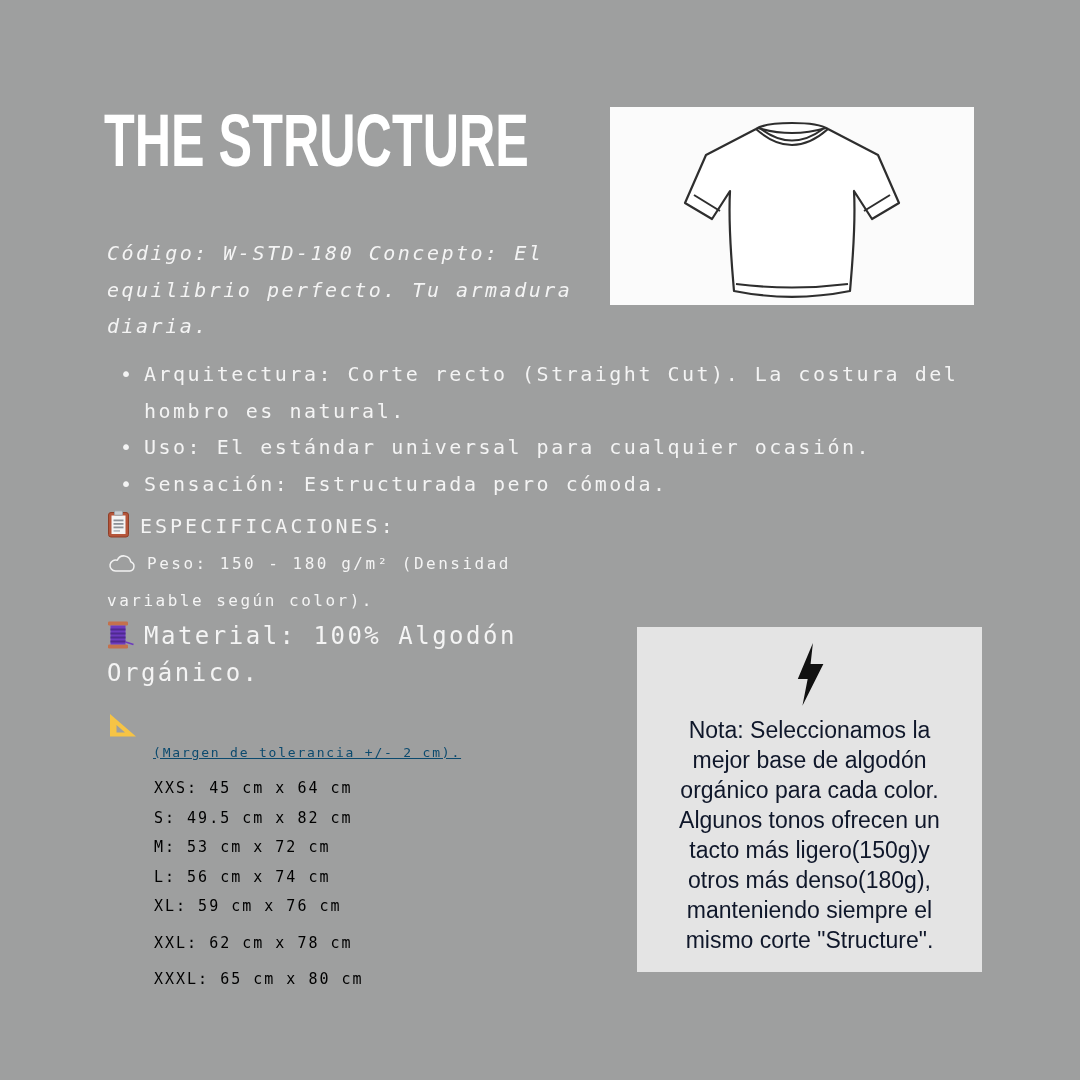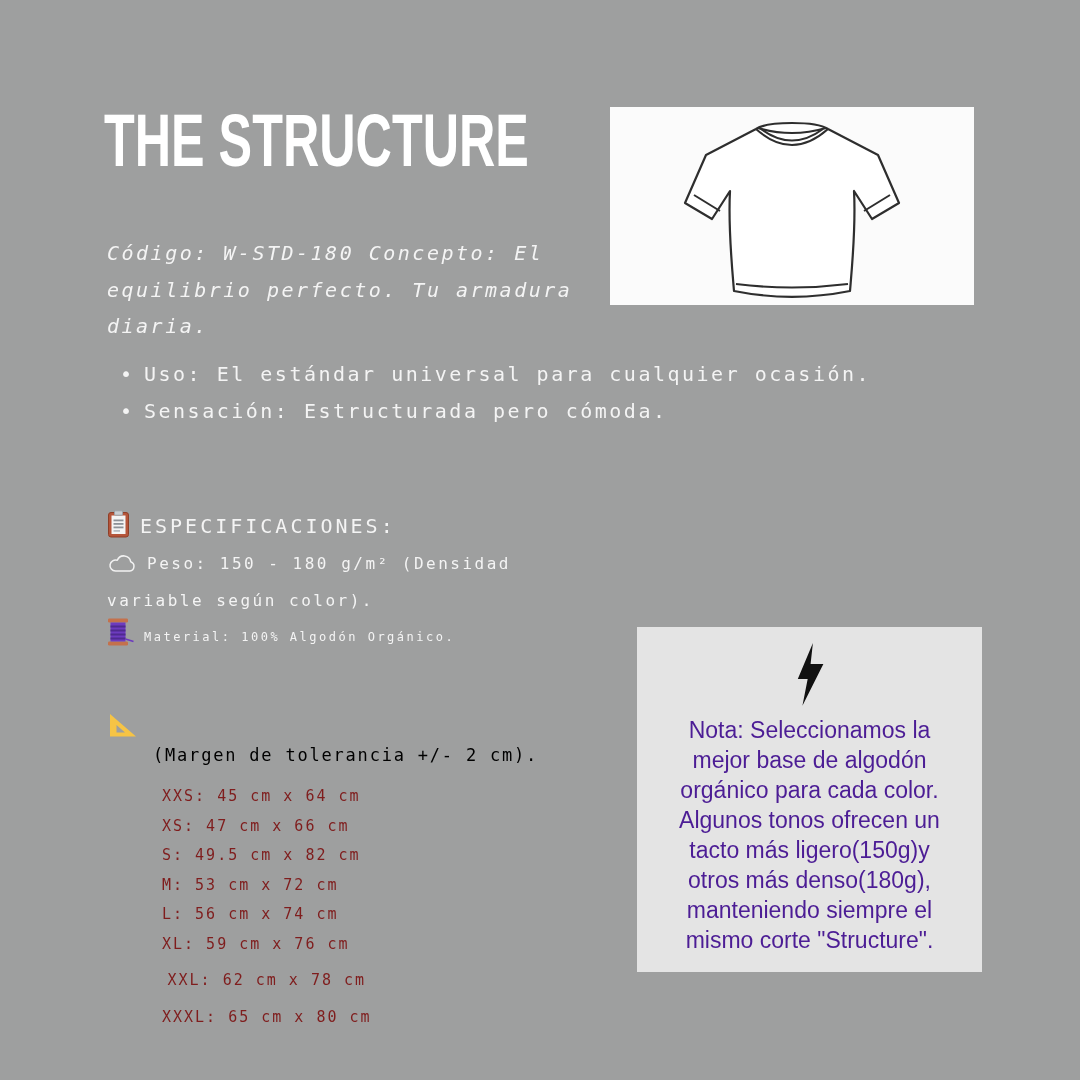--- a/index.html
+++ b/index.html
@@ -35,51 +35,51 @@
   .spec-heading{
     position:absolute;left:107px;top:508px;
     font-size:20px;letter-spacing:3px;line-height:36.5px;
   }
   .spec-peso{
     position:absolute;left:107px;top:546px;width:470px;
     font-size:16px;letter-spacing:2.5px;line-height:36.5px;
   }
   .spec-material{
     position:absolute;left:107px;top:618px;width:460px;
-    font-size:12px;letter-spacing:2.5px;line-height:36.5px;
+    font-size:24px;letter-spacing:2.5px;line-height:36.5px;
   }
   .icon-inline{display:inline-block;vertical-align:-5px;margin-right:10px;}
   .sizes-heading{
     position:absolute;left:107px;top:710px;
     font-size:20px;letter-spacing:3px;line-height:34px;
   }
   .tolerance{
     position:absolute;left:153px;top:745px;
-    font-size:17px;letter-spacing:1.8px;color:#000000;
+    font-size:13px;letter-spacing:1.8px;color:#0c4a6e;text-decoration:underline;
   }
   .sizes-list{
     position:absolute;left:154px;top:774px;
     font-size:15px;letter-spacing:2px;line-height:29.5px;
-    list-style:none;margin:8px;padding:0;color:#7f1d1d;
+    list-style:none;margin:0;padding:0;color:#000000;
   }
-  .sizes-list li.gap{margin-top:7px;text-align:center;}
+  .sizes-list li.gap{margin-top:7px;}
   .shirt-box{
     position:absolute;left:610px;top:107px;width:364px;height:198px;
     background:#fbfbfb;
   }
   .note-box{
     position:absolute;left:637px;top:627px;width:345px;height:345px;
     background:#e4e4e4;
     display:flex;flex-direction:column;align-items:center;
   }
   .note-bolt{margin-top:16px;height:64px;}
   .note-text{
     margin-top:8px;width:278px;text-align:center;
     font-family:"Liberation Sans","DejaVu Sans",sans-serif;
-    font-size:23px;line-height:30px;color:#4c1d95;
+    font-size:23px;line-height:30px;color:#0f172a;
   }
 </style>
 </head>
 <body>
 
 <div class="page">
 
   <div class="title">
     <span class="squeeze">THE STRUCTURE</span>
   </div>
@@ -101,20 +101,21 @@
         <path d="M84,88 L110,104"></path>
         <path d="M280,88 L254,104"></path>
         <path d="M126,177 Q182,184 238,177"></path>
       </g>
     </svg>
   </div>
 
   <div class="intro">Código: W-STD-180 Concepto: El equilibrio perfecto. Tu armadura diaria.</div>
 
   <ul class="bullets">
+    <li>Arquitectura: Corte recto (Straight Cut). La costura del hombro es natural.</li>
     <li>Uso: El estándar universal para cualquier ocasión.</li>
     <li>Sensación: Estructurada pero cómoda.</li>
   </ul>
 
   <div class="spec-heading">
     <svg class="icon-inline" width="23" height="28" viewBox="0 0 23 28">
       <rect x="1.5" y="2.5" width="20" height="24.5" rx="2.5" fill="#b5553a" stroke="#8f3f28"></rect>
       <rect x="4.5" y="5.5" width="14" height="18.5" fill="#f4f4f4"></rect>
       <rect x="7.5" y="0.8" width="8" height="4.4" rx="1" fill="#c9cdd1" stroke="#9aa0a6"></rect>
       <rect x="6.5" y="9.5" width="10" height="1.8" fill="#8d9298"></rect>
@@ -146,21 +147,20 @@
   <div class="sizes-heading">
     <svg class="icon-inline" width="30" height="28" viewBox="0 0 30 28">
       <path d="M3,25.5 L3,3 L29,25.5 Z  M9.5,21.5 L9.5,14 L18,21.5 Z" fill="#f6c445" fill-rule="evenodd"></path>
     </svg>
   </div>
 
   <div class="tolerance">(Margen de tolerancia +/- 2 cm).</div>
 
   <ul class="sizes-list">
     <li>XXS: 45 cm x 64 cm</li>
-    <li>XS: 47 cm x 66 cm</li>
     <li>S: 49.5 cm x 82 cm</li>
     <li>M: 53 cm x 72 cm</li>
     <li>L: 56 cm x 74 cm</li>
     <li>XL: 59 cm x 76 cm</li>
     <li class="gap">XXL: 62 cm x 78 cm</li>
     <li class="gap">XXXL: 65 cm x 80 cm</li>
   </ul>
 
   <div class="note-box">
     <svg class="note-bolt" width="34" height="64" viewBox="0 0 50 110">

